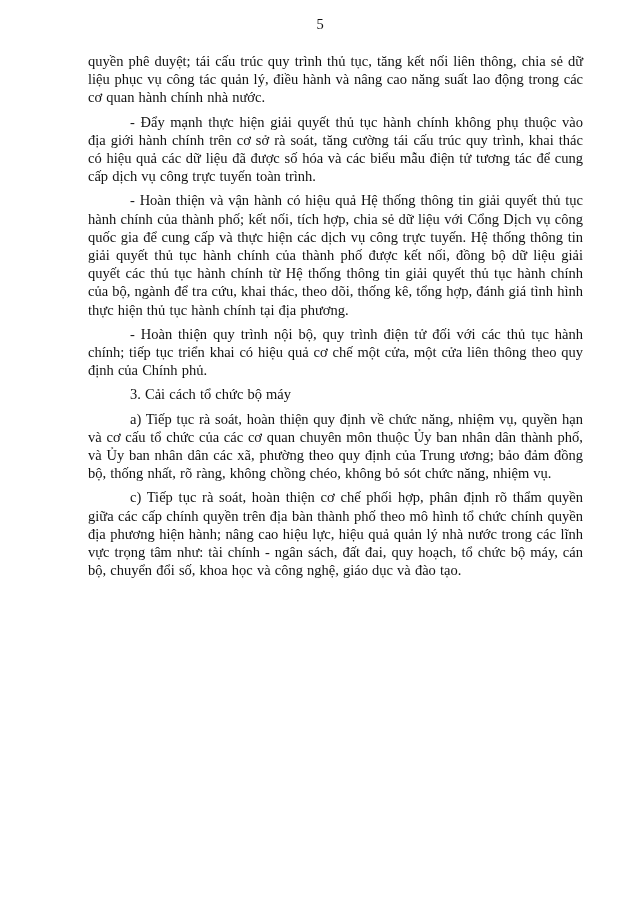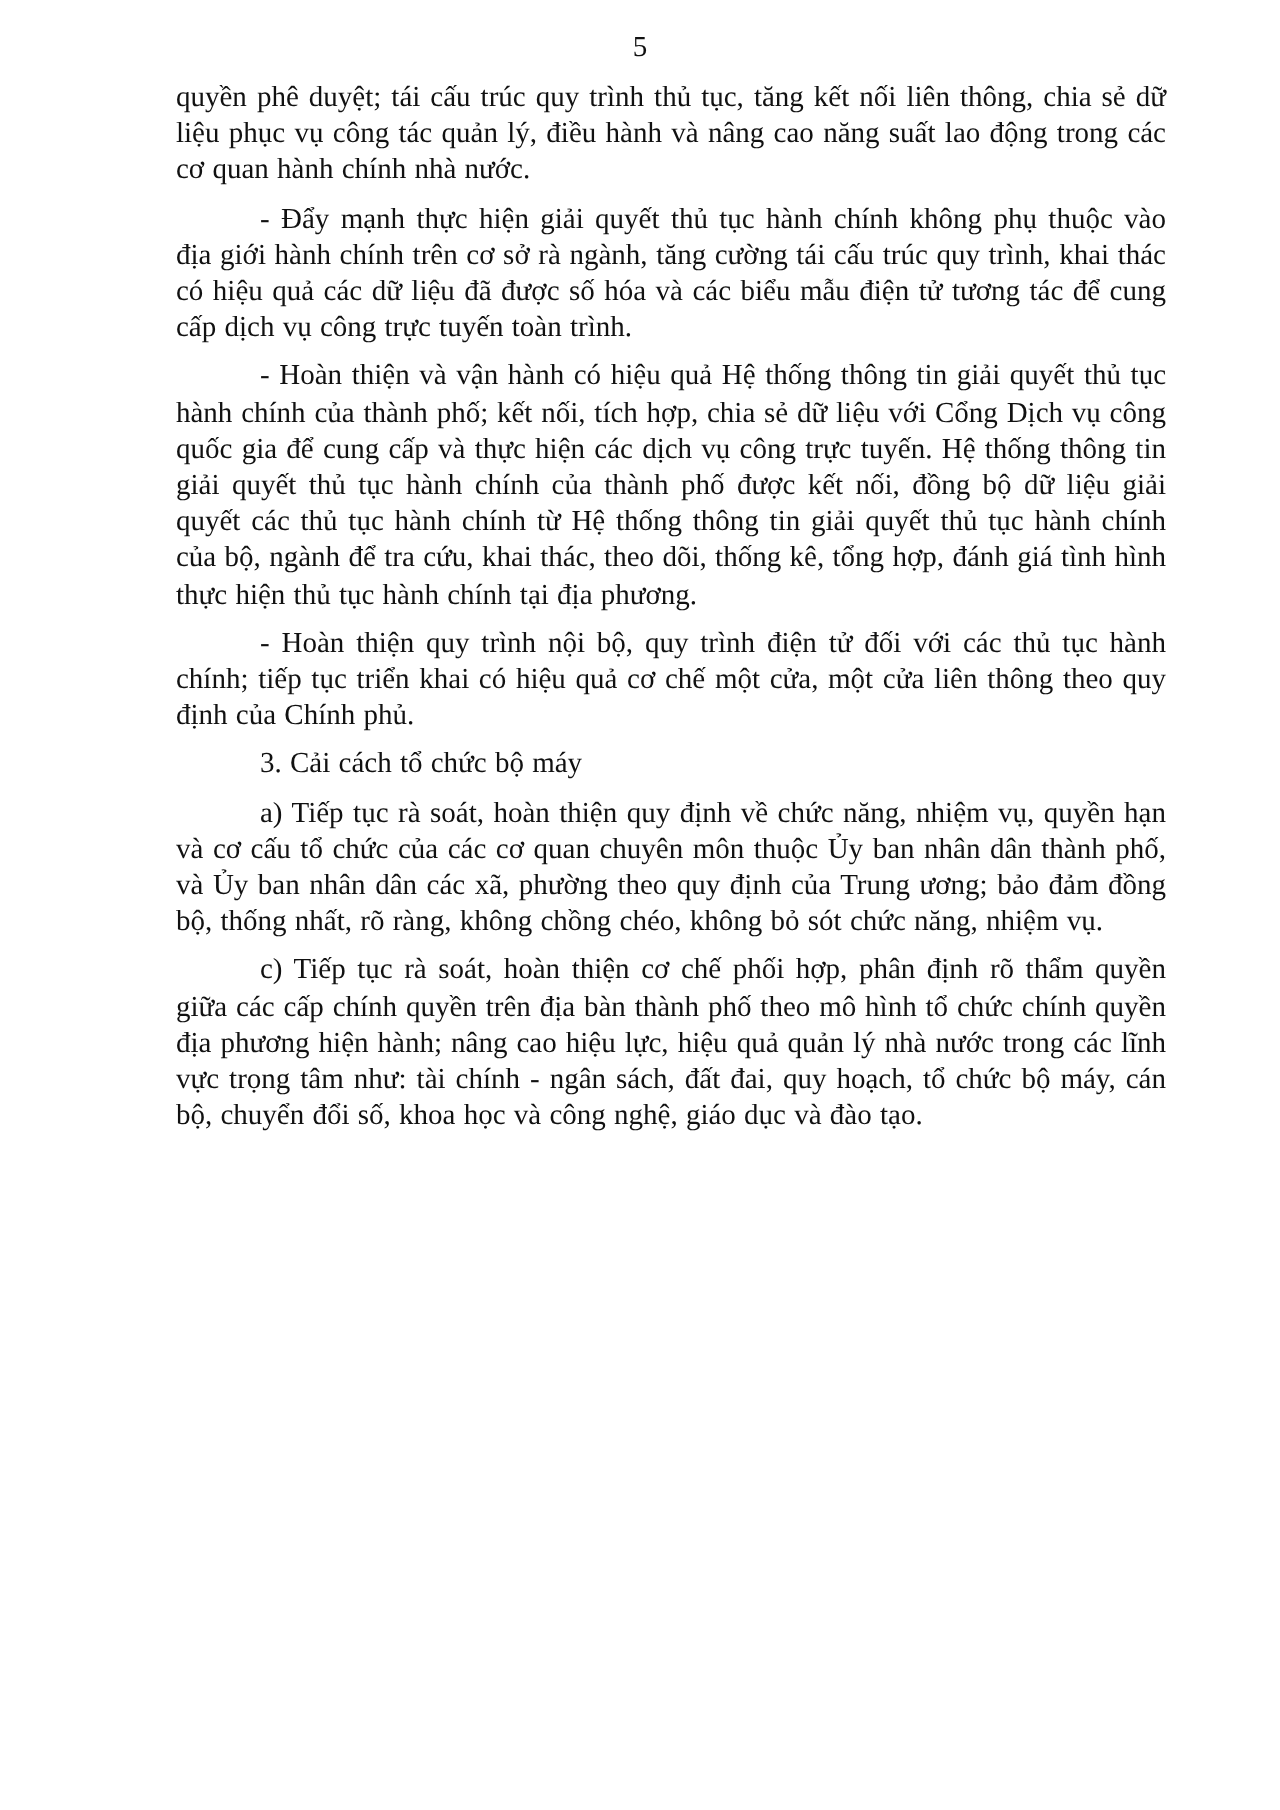--- a/index.html
+++ b/index.html
@@ -20,21 +20,21 @@
     position: absolute;
     top: 16px;
     left: 0;
     right: 0;
     text-align: center;
     font-size: 14.5px;
     color: #111111;
   }
   .doc-body {
     position: absolute;
-    top: 40px;
+    top: 52px;
     left: 88px;
     width: 495px;
     font-size: 14.5px;
     line-height: 18.2px;
     text-align: justify;
     color: #111111;
   }
   .doc-body p {
     margin: 0 0 6px 0;
     text-indent: 42px;
@@ -48,20 +48,20 @@
   }
 </style>
 </head>
 <body>
 
 <div class="page">
   <div class="page-number">5</div>
 
   <div class="doc-body">
     <p class="cont">quyền phê duyệt; tái cấu trúc quy trình thủ tục, tăng kết nối liên thông, chia sẻ dữ liệu phục vụ công tác quản lý, điều hành và nâng cao năng suất lao động trong các cơ quan hành chính nhà nước.</p>
-    <p>- Đẩy mạnh thực hiện giải quyết thủ tục hành chính không phụ thuộc vào địa giới hành chính trên cơ sở rà ngành, tăng cường tái cấu trúc quy trình, khai thác có hiệu quả các dữ liệu đã được số hóa và các biểu mẫu điện tử tương tác để cung cấp dịch vụ công trực tuyến toàn trình.</p>
+    <p>- Đẩy mạnh thực hiện giải quyết thủ tục hành chính không phụ thuộc vào địa giới hành chính trên cơ sở rà soát, tăng cường tái cấu trúc quy trình, khai thác có hiệu quả các dữ liệu đã được số hóa và các biểu mẫu điện tử tương tác để cung cấp dịch vụ công trực tuyến toàn trình.</p>
     <p>- Hoàn thiện và vận hành có hiệu quả Hệ thống thông tin giải quyết thủ tục hành chính của thành phố; kết nối, tích hợp, chia sẻ dữ liệu với Cổng Dịch vụ công quốc gia để cung cấp và thực hiện các dịch vụ công trực tuyến. Hệ thống thông tin giải quyết thủ tục hành chính của thành phố được kết nối, đồng bộ dữ liệu giải quyết các thủ tục hành chính từ Hệ thống thông tin giải quyết thủ tục hành chính của bộ, ngành để tra cứu, khai thác, theo dõi, thống kê, tổng hợp, đánh giá tình hình thực hiện thủ tục hành chính tại địa phương.</p>
     <p>- Hoàn thiện quy trình nội bộ, quy trình điện tử đối với các thủ tục hành chính; tiếp tục triển khai có hiệu quả cơ chế một cửa, một cửa liên thông theo quy định của Chính phủ.</p>
     <p class="heading">3. Cải cách tổ chức bộ máy</p>
     <p>a) Tiếp tục rà soát, hoàn thiện quy định về chức năng, nhiệm vụ, quyền hạn và cơ cấu tổ chức của các cơ quan chuyên môn thuộc Ủy ban nhân dân thành phố, và Ủy ban nhân dân các xã, phường theo quy định của Trung ương; bảo đảm đồng bộ, thống nhất, rõ ràng, không chồng chéo, không bỏ sót chức năng, nhiệm vụ.</p>
     <p>c) Tiếp tục rà soát, hoàn thiện cơ chế phối hợp, phân định rõ thẩm quyền giữa các cấp chính quyền trên địa bàn thành phố theo mô hình tổ chức chính quyền địa phương hiện hành; nâng cao hiệu lực, hiệu quả quản lý nhà nước trong các lĩnh vực trọng tâm như: tài chính - ngân sách, đất đai, quy hoạch, tổ chức bộ máy, cán bộ, chuyển đổi số, khoa học và công nghệ, giáo dục và đào tạo.</p>
   </div>
 </div>
 
 </body></html>

